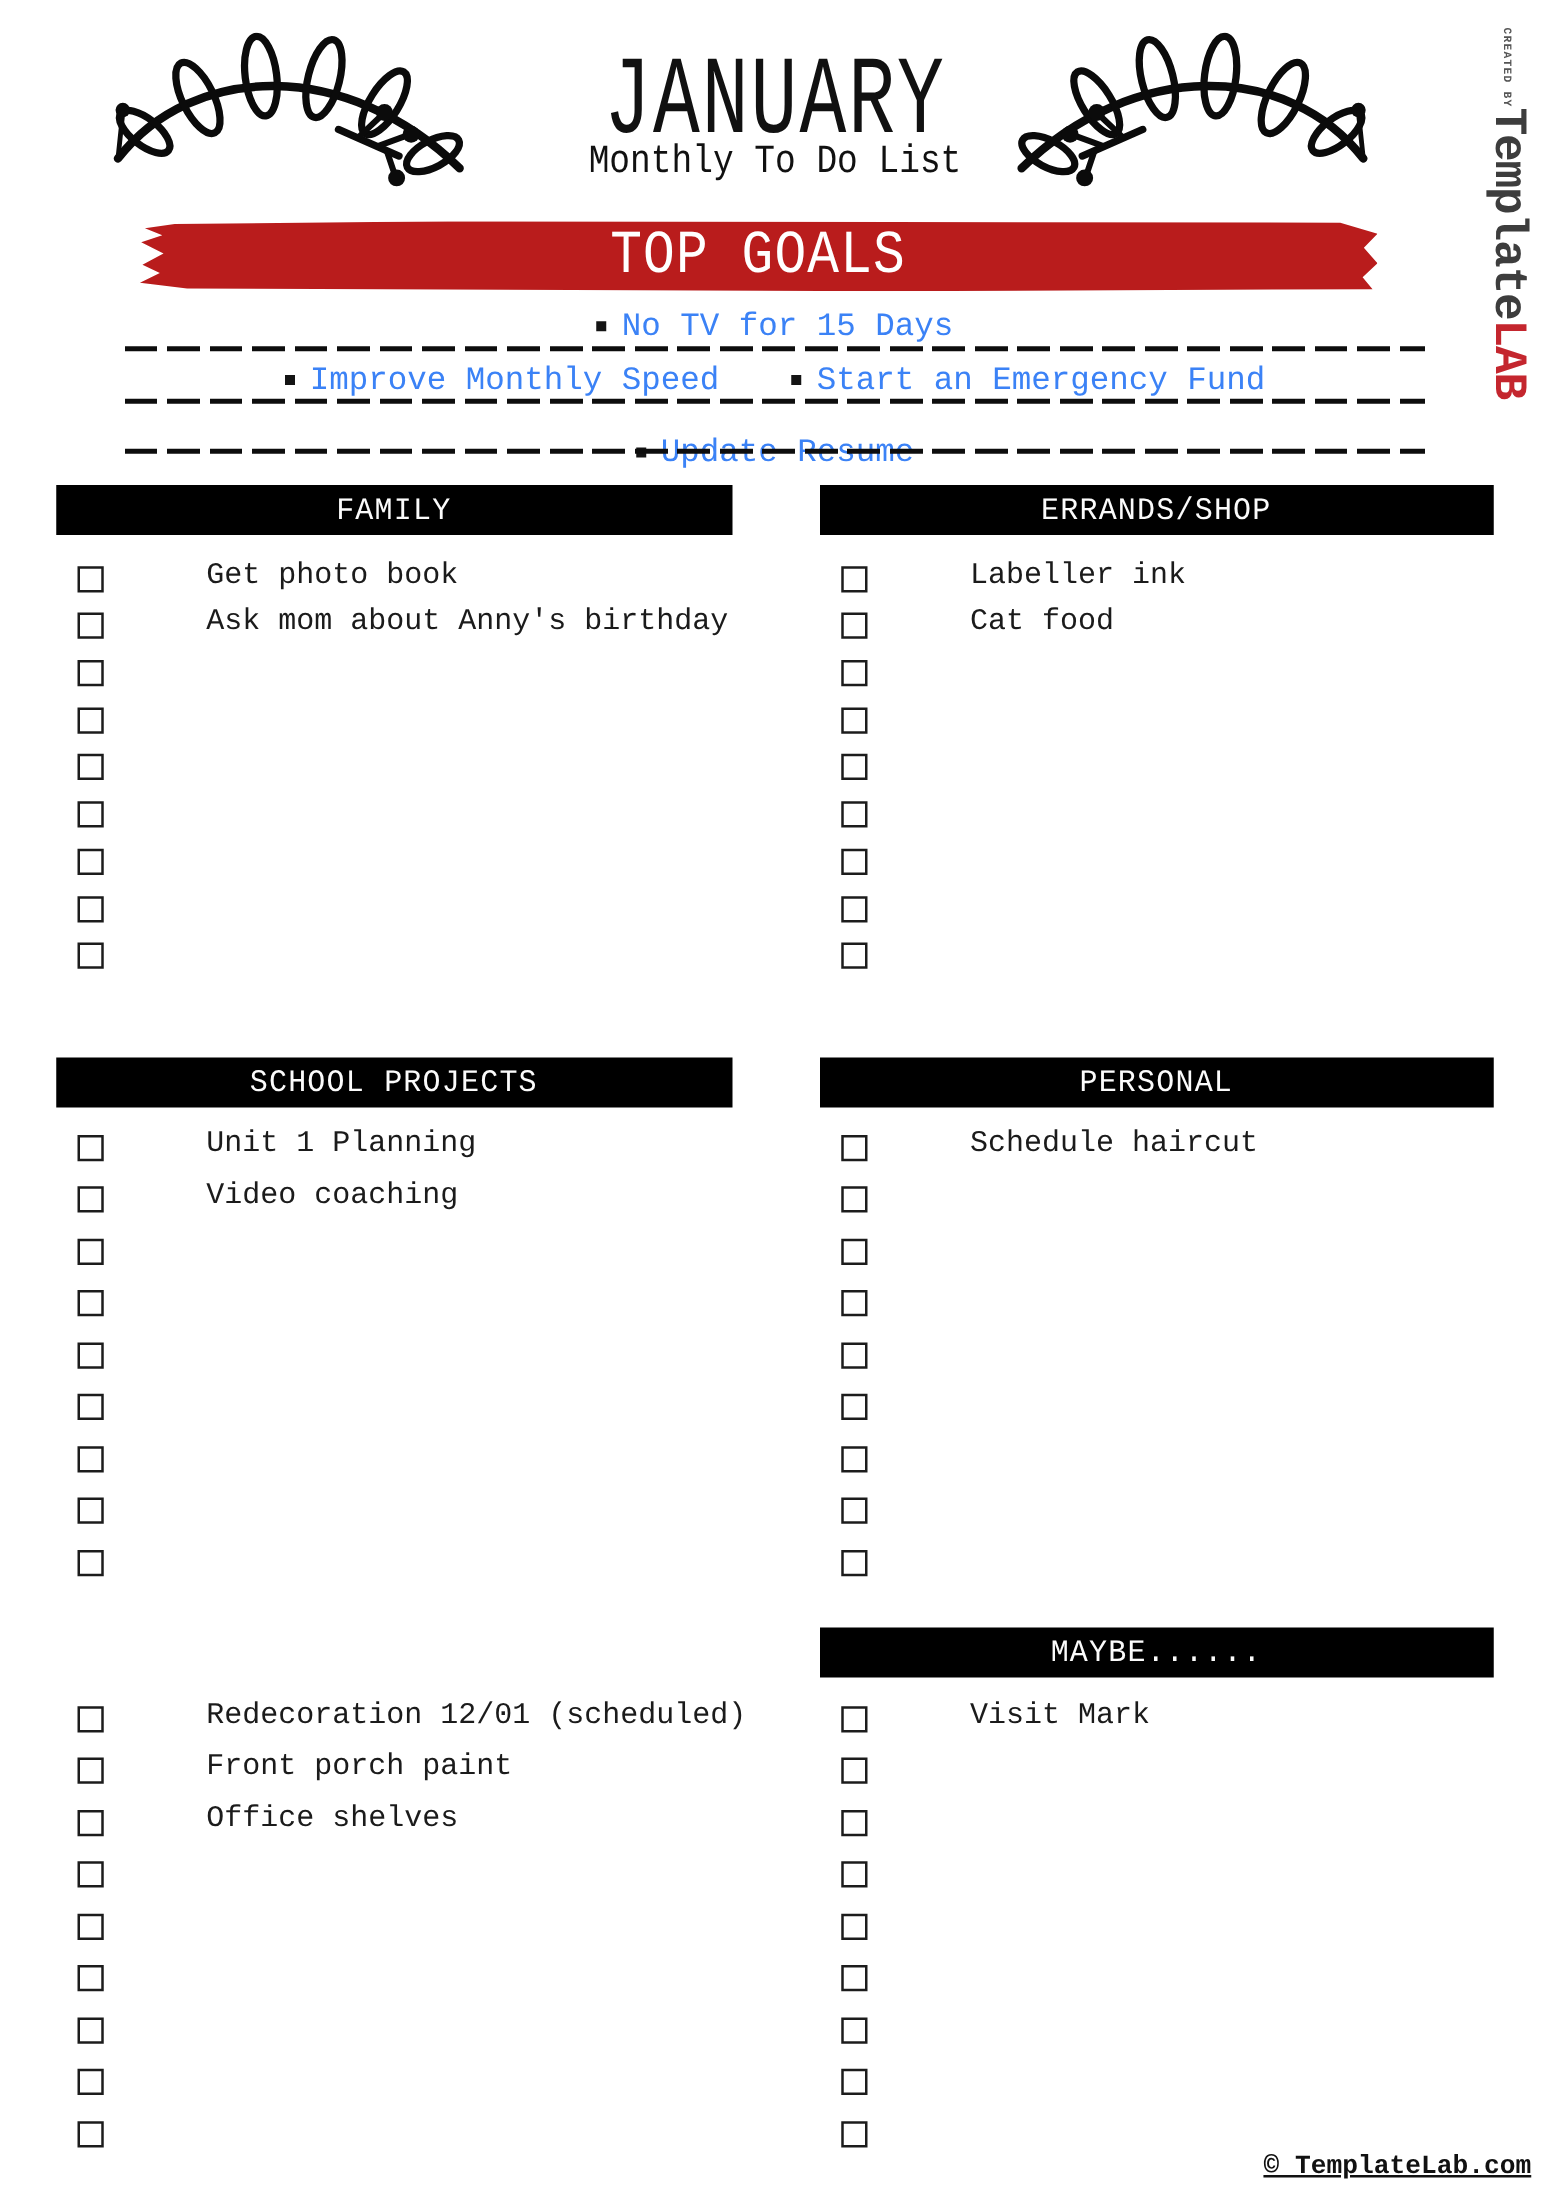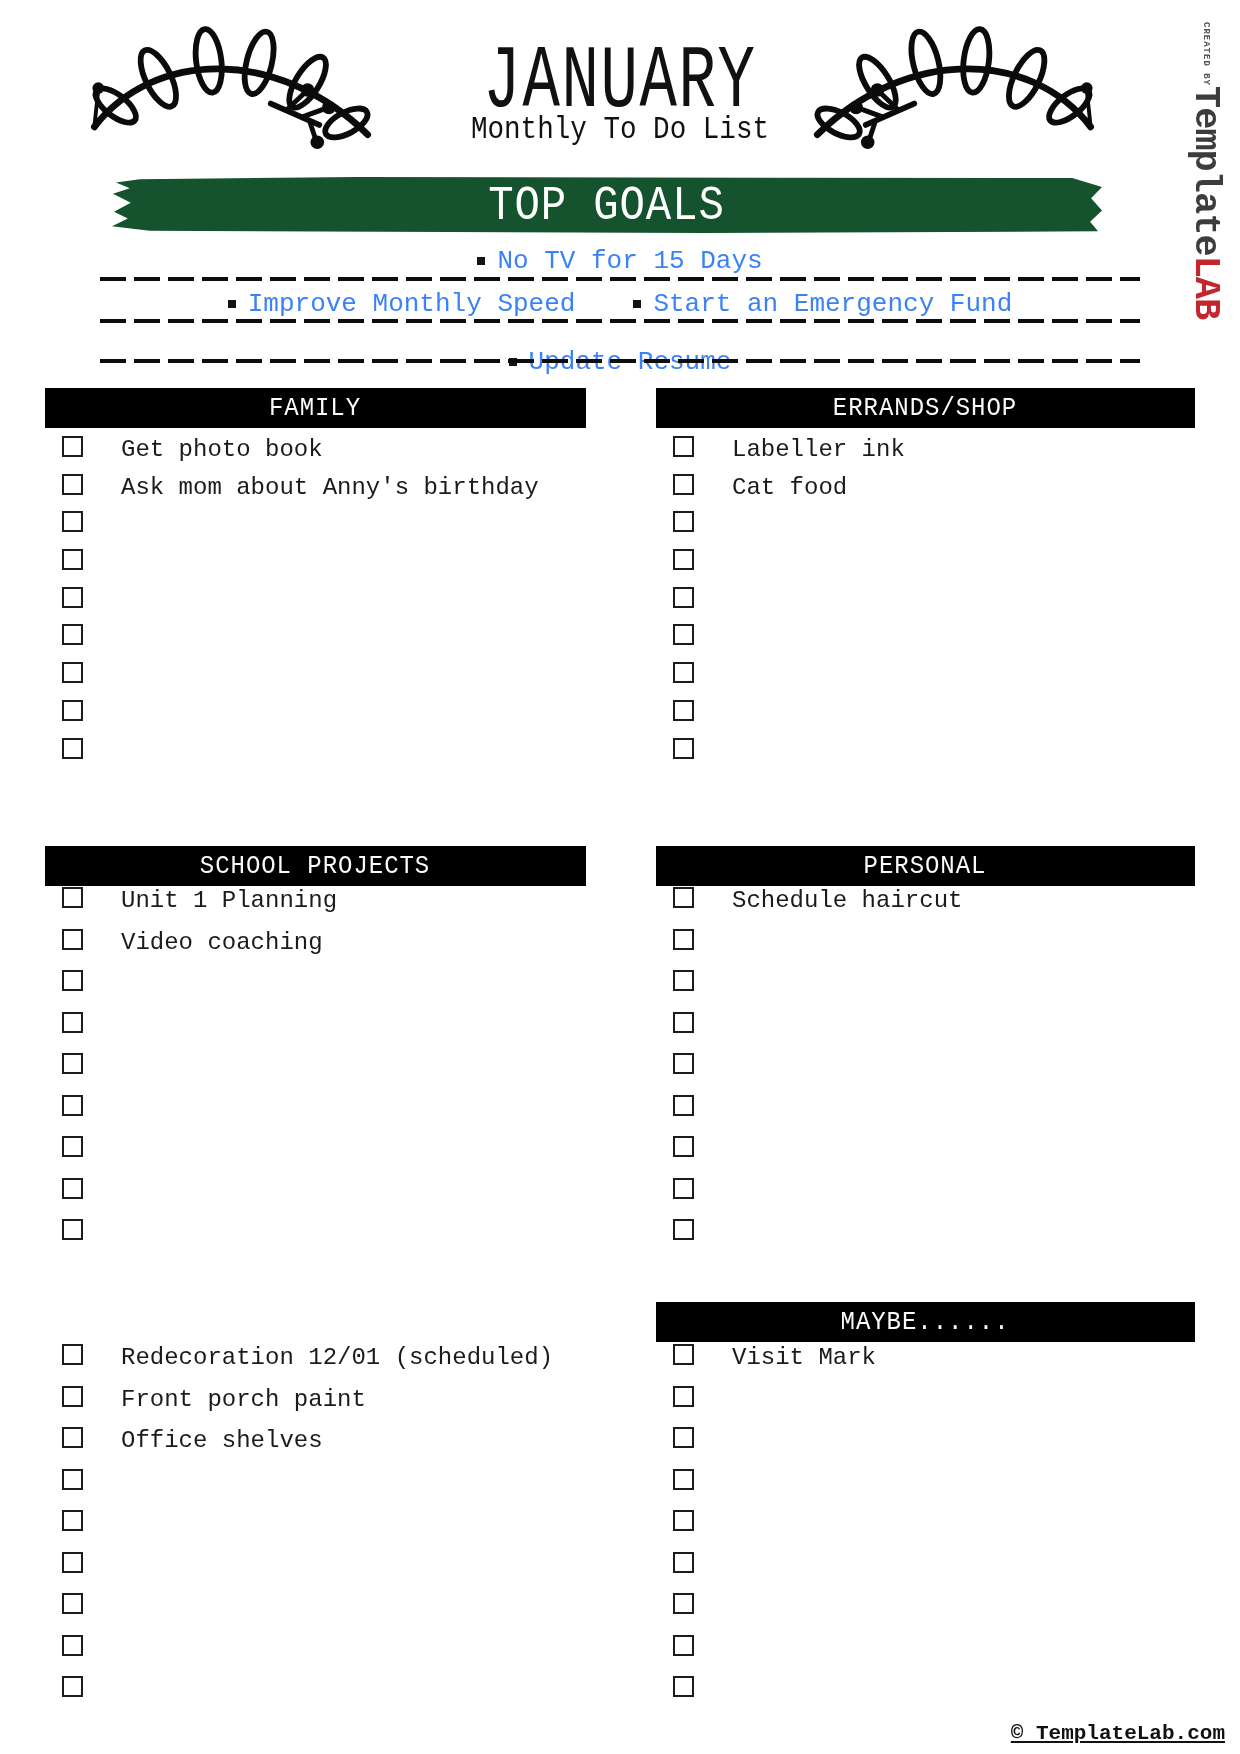--- a/index.html
+++ b/index.html
@@ -16,21 +16,21 @@
   .branch-left{left:86px;width:292px;}
   .branch-right{left:788px;width:330px;transform:scaleX(-1);}
 
   .brand{position:absolute;right:16px;top:22px;display:flex;flex-direction:column;align-items:center;}
   .brand .created-by{writing-mode:vertical-rl;font-size:9px;letter-spacing:1px;color:#555;font-weight:700;}
   .brand .brand-text{writing-mode:vertical-rl;font-size:37px;font-weight:700;line-height:1;
     color:#3d3d3d;letter-spacing:-1px;}
   .brand .brand-red{color:#c4262e;}
 
   
-  .banner{position:absolute;left:110px;top:177px;width:992px;height:56px;background:#14532d;
+  .banner{position:absolute;left:110px;top:177px;width:992px;height:56px;background:#b91c1c;
     display:flex;align-items:center;justify-content:center;
     clip-path:polygon(0.6% 10%,3% 4%,25% 0%,97% 2%,100% 18%,98.9% 38%,100% 60%,98.8% 80%,99.6% 97%,
       60% 100%,4% 96%,0.2% 88%,1.8% 74%,0.4% 62%,2.1% 46%,0.3% 30%,2% 20%);}
   .banner-text{color:#fff;font-size:47px;transform:scale(0.90,1.04);letter-spacing:1px;}
 
   
   .goal-row{position:absolute;left:0;width:100%;display:flex;justify-content:center;gap:58px;}
   .goal{display:flex;align-items:center;font-size:26px;color:#3b82f6;white-space:nowrap;}
   .bullet{display:inline-block;width:8px;height:8px;background:#141414;margin-right:12px;flex:none;}
   .goal-row-1{top:246px;} .goal-row-2{top:289px;} .goal-row-3{top:347px;}
@@ -40,21 +40,21 @@
 
   
   .bar{position:absolute;height:40px;background:#000;display:flex;align-items:center;justify-content:center;}
   .bar span{color:#fbfbfb;font-size:25px;letter-spacing:1px;transform:scale(0.96,1);}
   .col-l{left:45px;width:541px;} .col-r{left:656px;width:539px;}
   .r1{top:388px;} .r2{top:846px;} .r3{top:1302px;}
 
   .rows{position:absolute;}
   .rows.col-l{left:45px;width:541px;} .rows.col-r{left:656px;width:539px;}
   .rows-1{top:436px;--rh:37.7px;} .rows-2{top:887px;--rh:41.5px;} .rows-3{top:1344px;--rh:41.5px;}
-  .crow{display:flex;align-items:flex-start;height:var(--rh);}
+  .crow{display:flex;align-items:flex-end;height:var(--rh);gap:44px;}
   .cbox{width:17px;height:17px;border:2px solid #1c1c1c;background:#fff;flex:none;margin-left:17px;}
   .clabel{margin-left:38px;font-size:24px;color:#1b1b1b;white-space:nowrap;}
 
   
   .copyright{position:absolute;right:15px;top:1722px;font-size:21px;font-weight:700;
     text-decoration:underline;color:#111;}
 </style>
 </head>
 <body>
 

